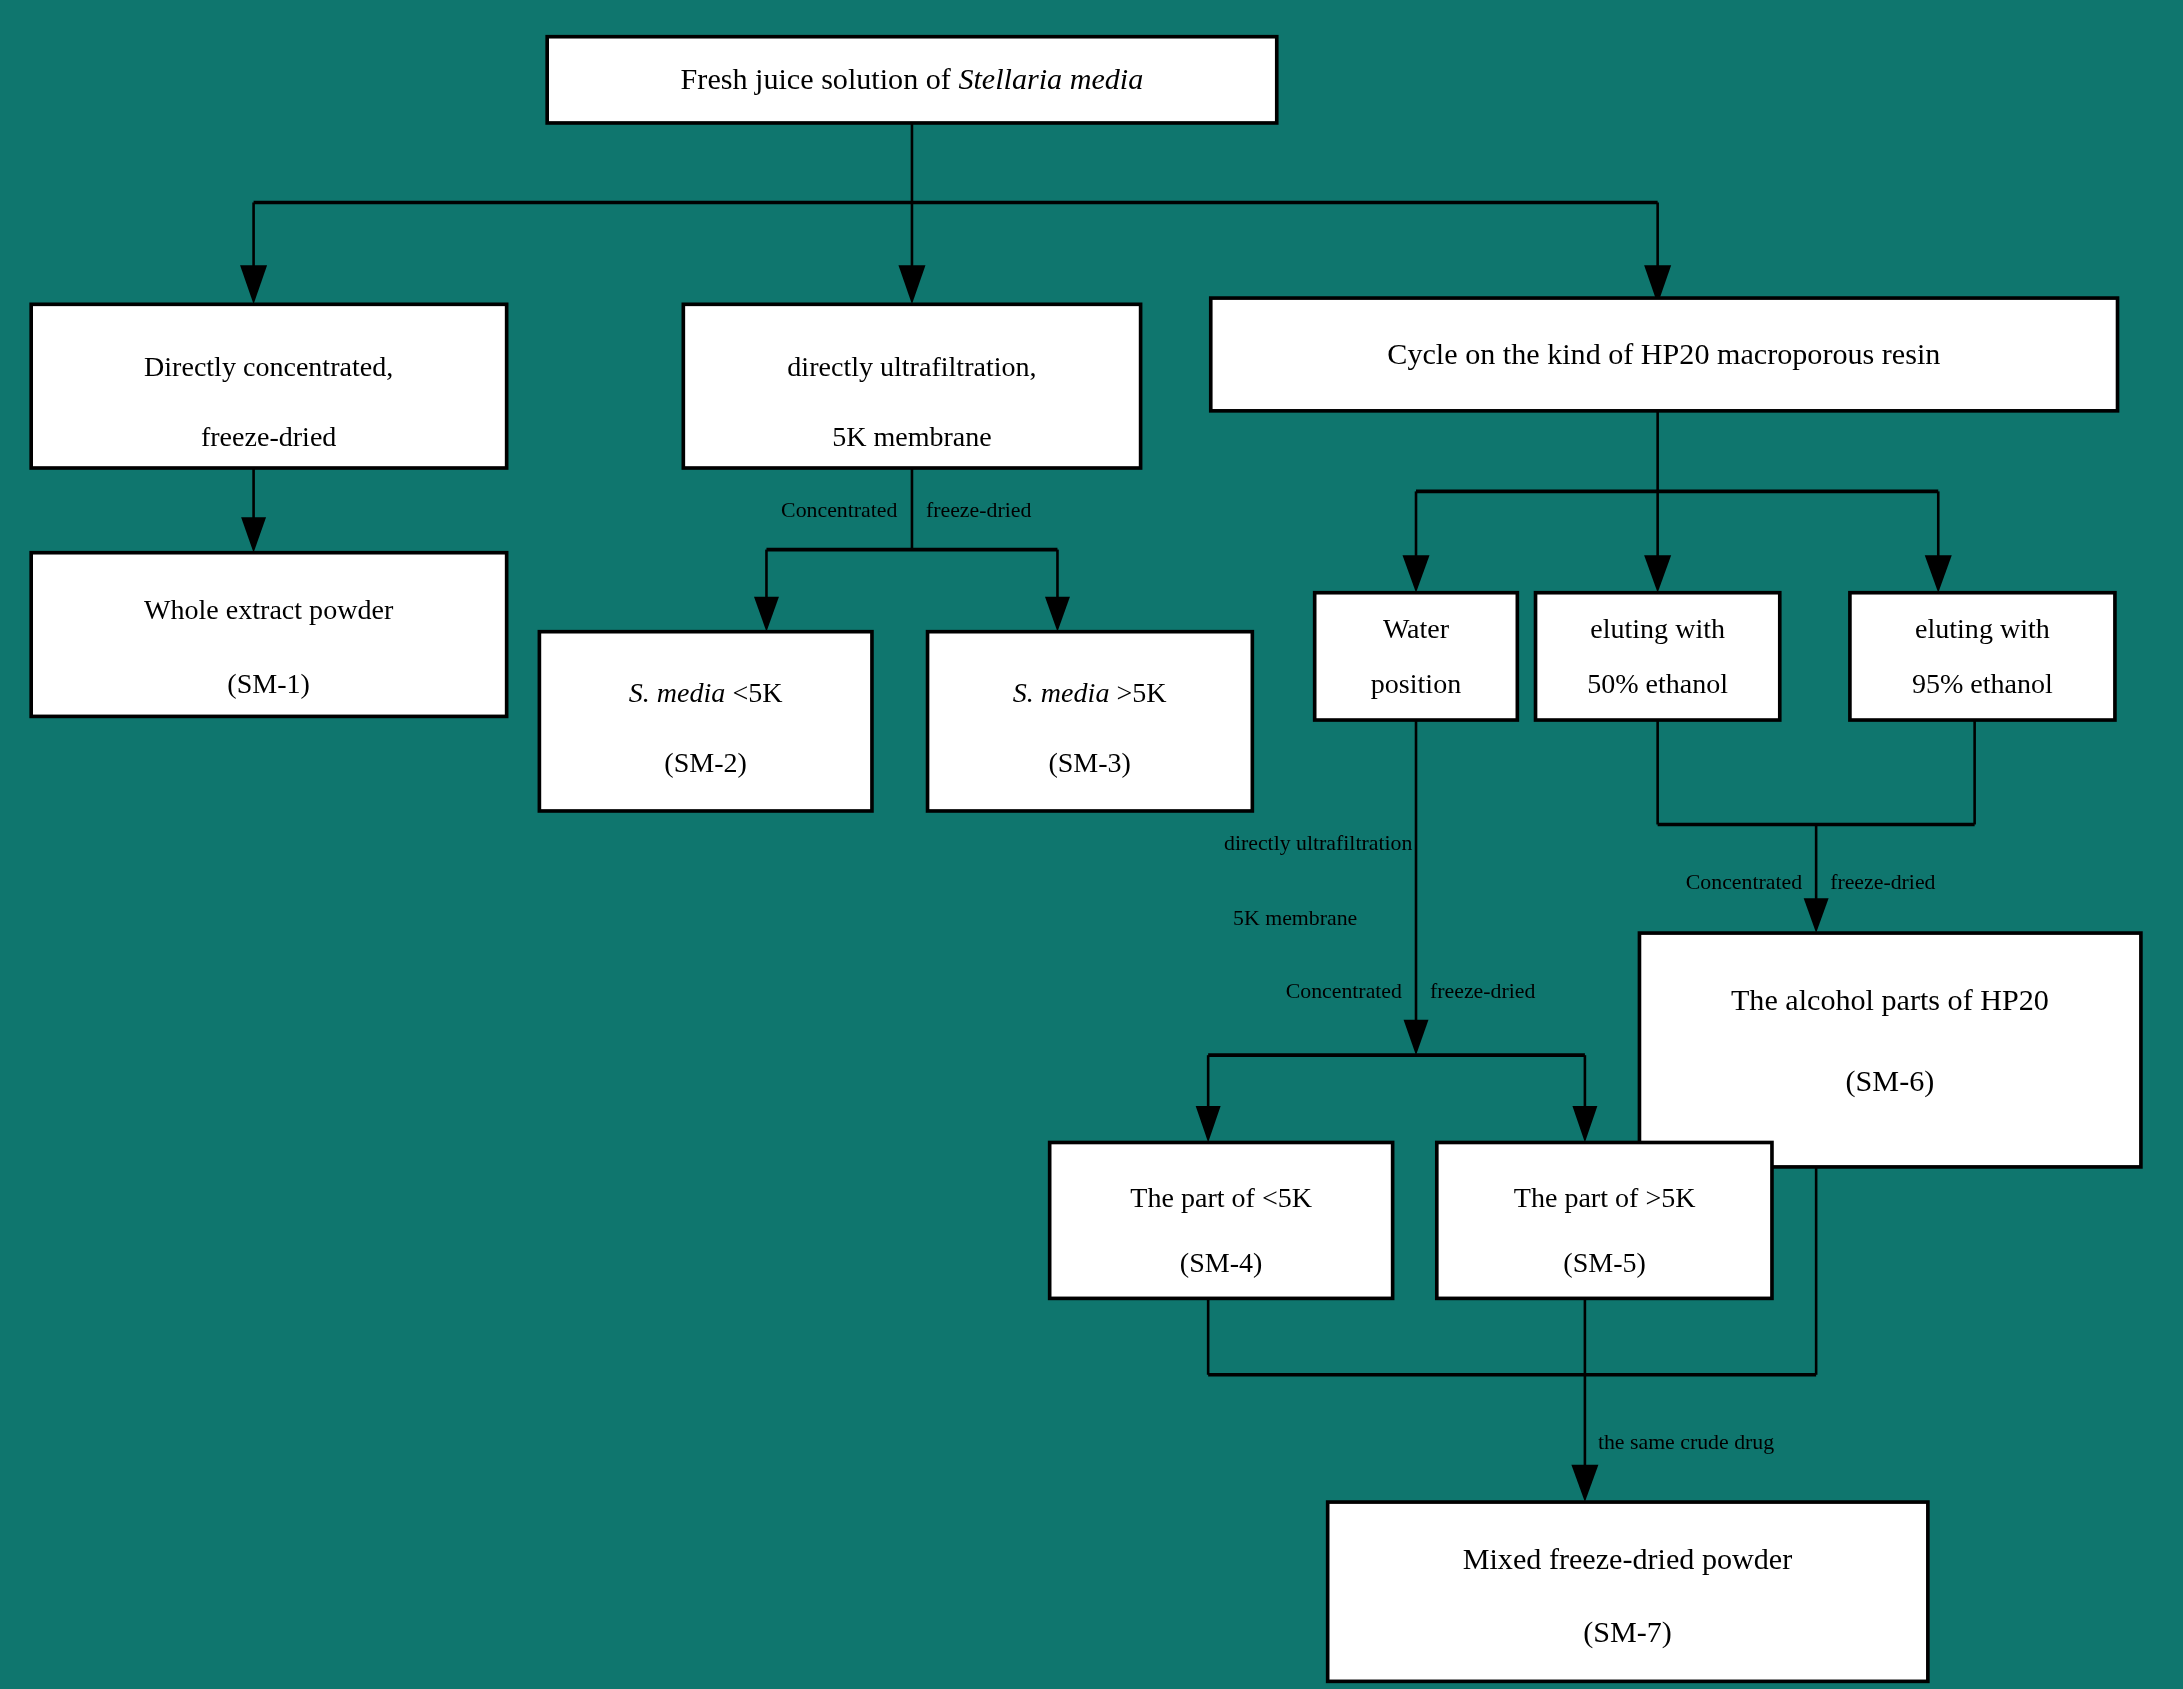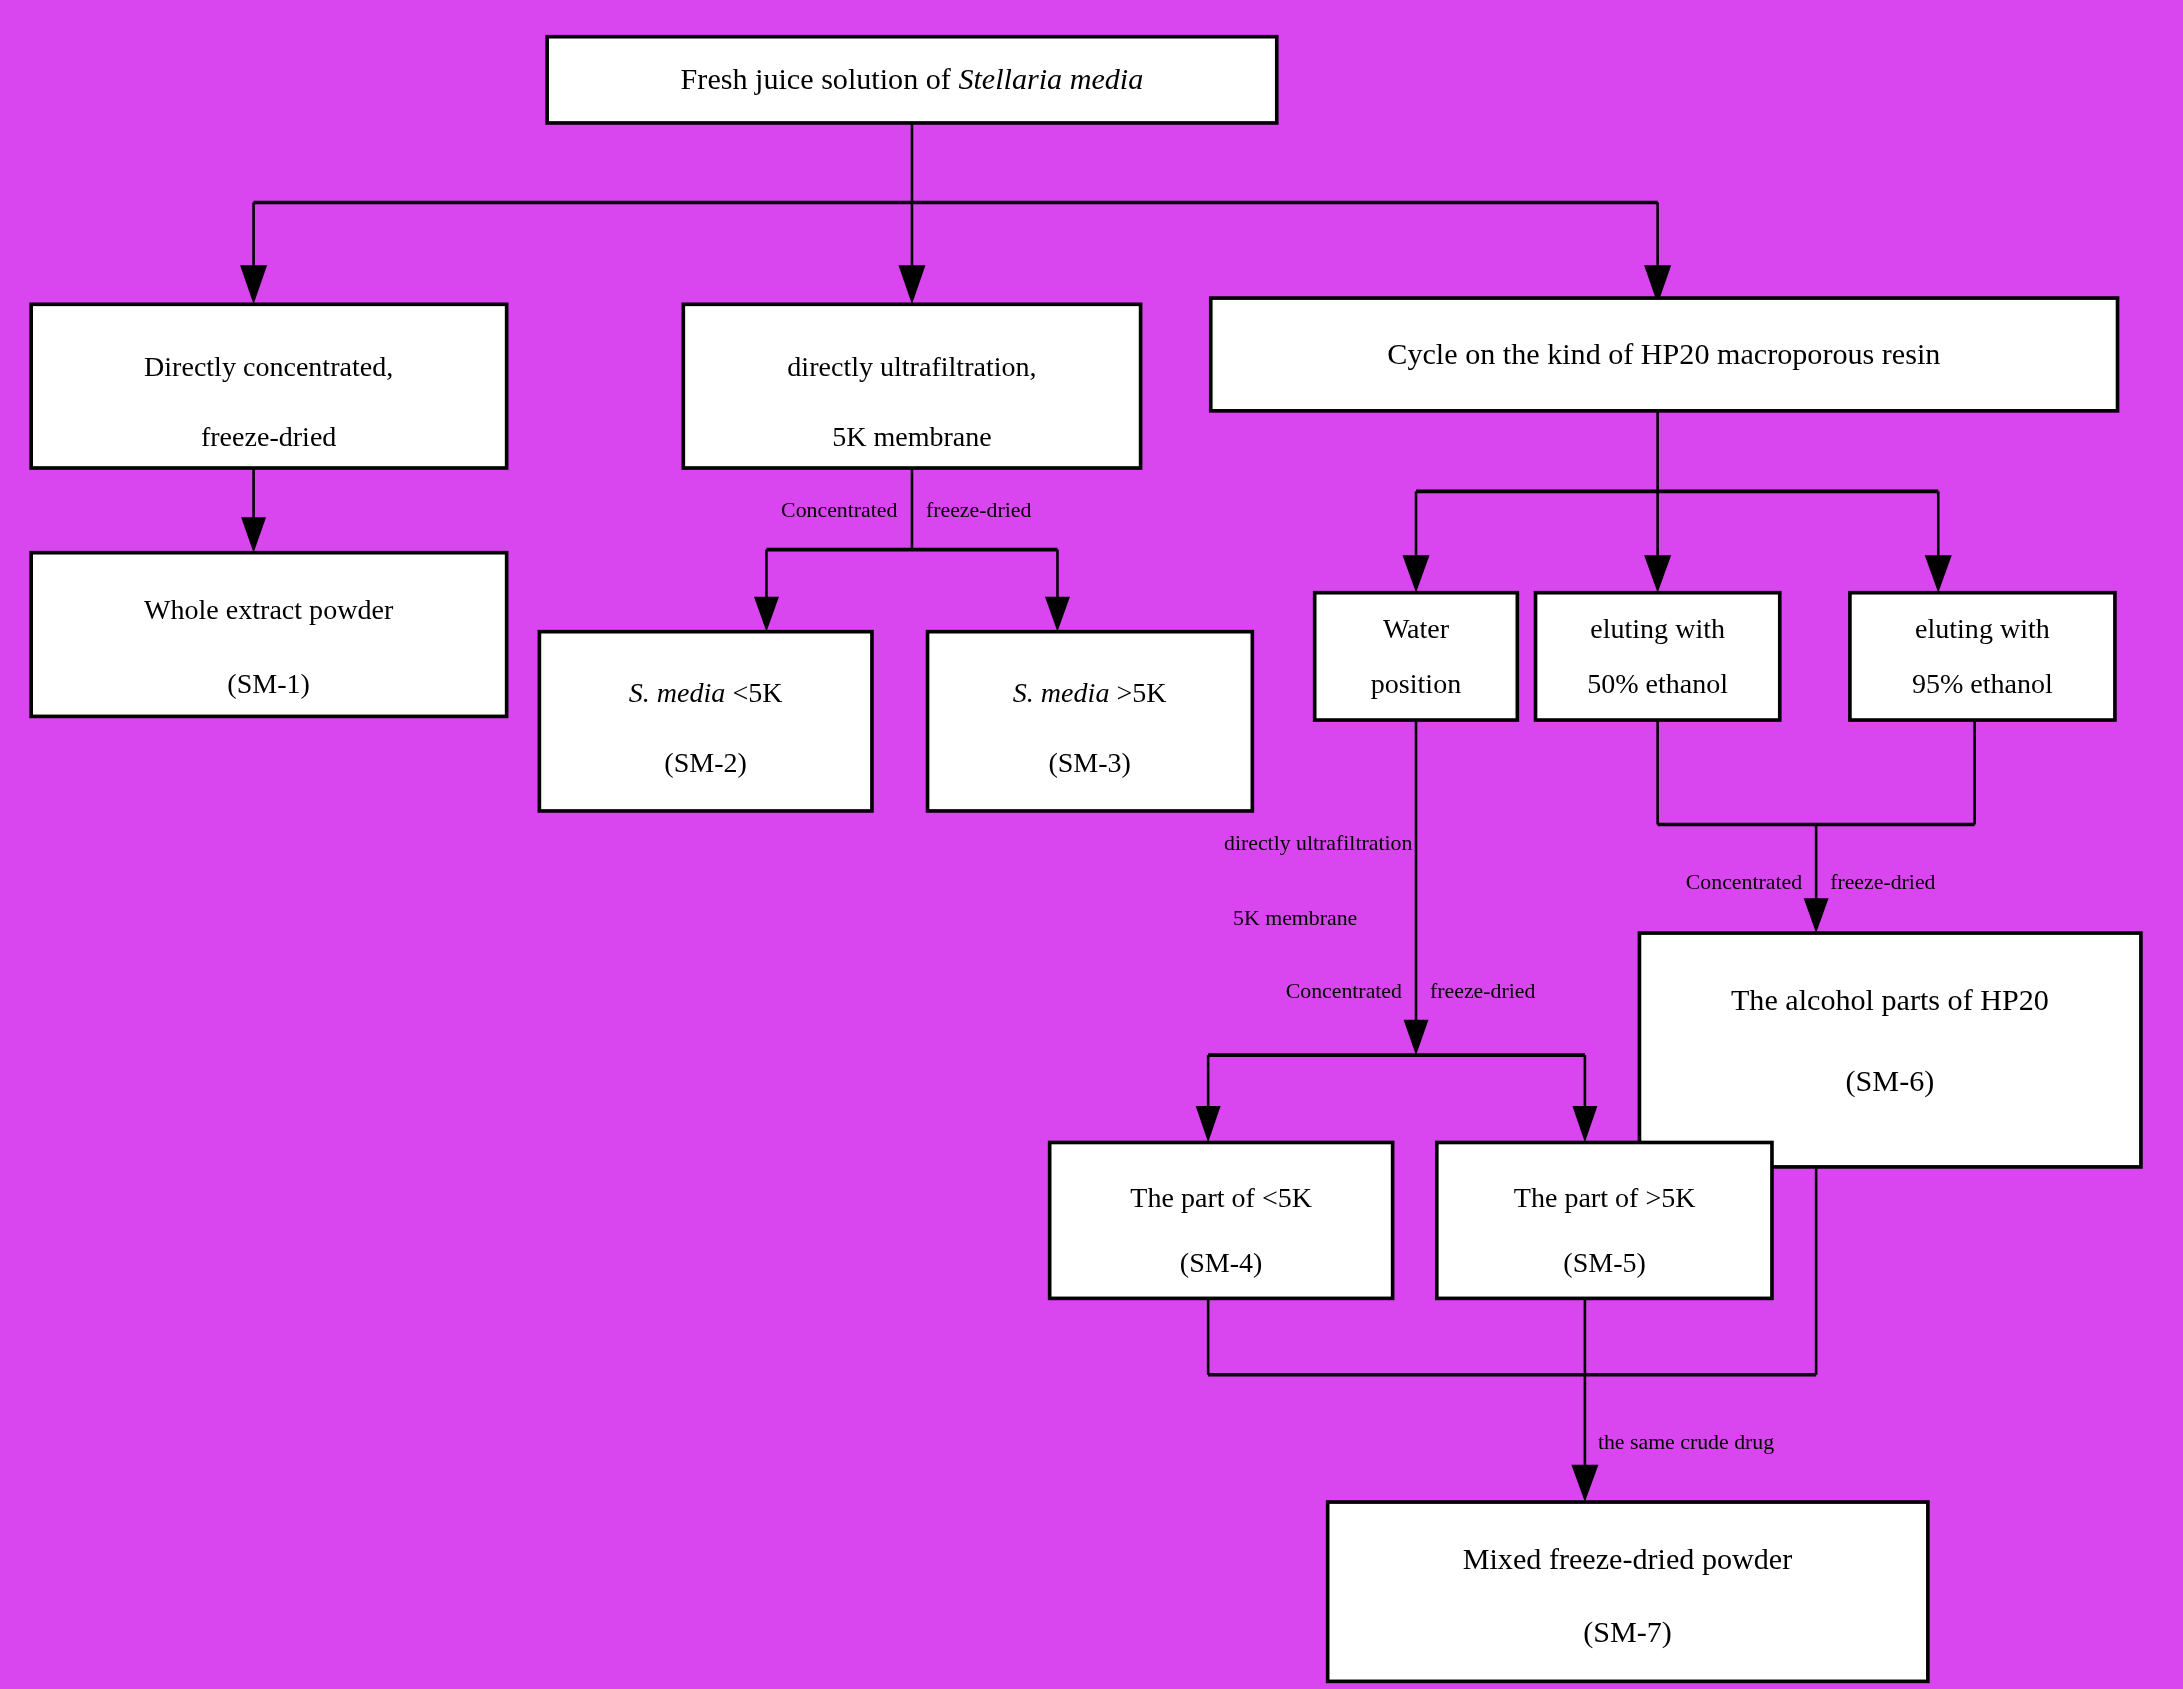--- a/index.html
+++ b/index.html
@@ -7,21 +7,21 @@
     padding: 0;
     background: #ffffff;
   }
   body {
     font-family: "Liberation Serif", "DejaVu Serif", serif;
   }
   #flowchart-root {
     position: relative;
     width: 2183px;
     height: 1690px;
-    background: #d946ef;
+    background: #0f766e;
     overflow: hidden;
   }
   svg#diagram {
     position: absolute;
     top: 0;
     left: 0;
     width: 2183px;
     height: 1690px;
   }
   .node-rect {

